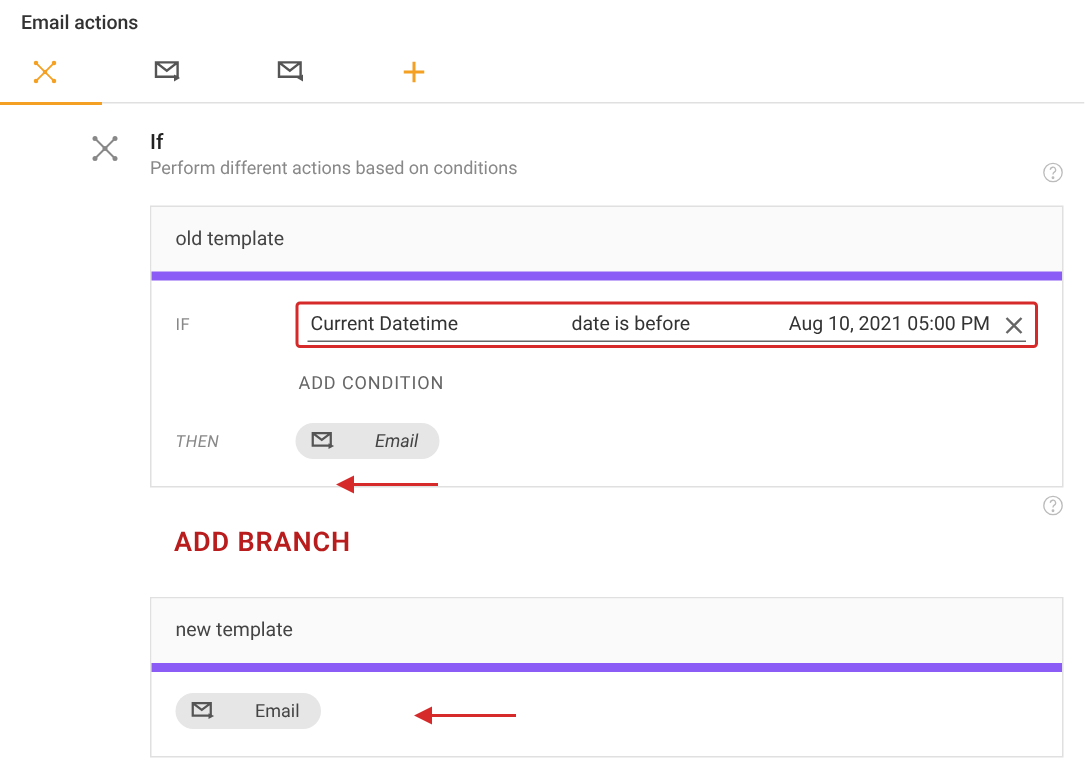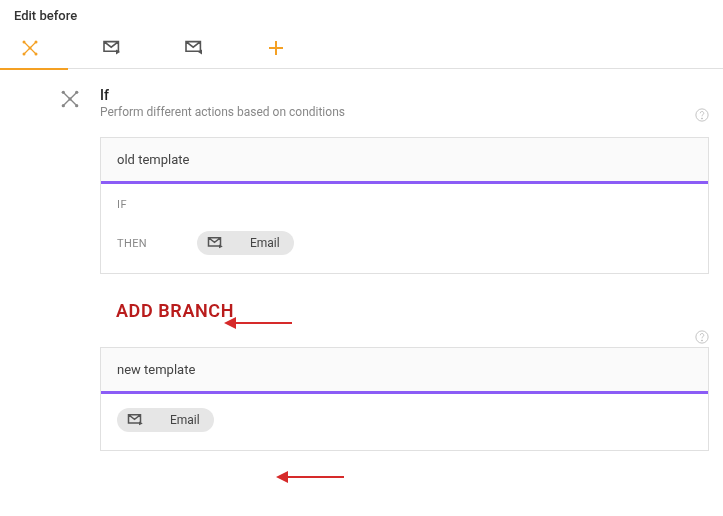--- a/index.html
+++ b/index.html
@@ -86,21 +86,21 @@
 
   .branch-card {
     margin: 18px 0 0 42px;
     border: 1px solid #e0e0e0;
     background: #fff;
   }
   .branch-header {
     padding: 14px 16px;
     font-size: 13px;
     color: #444;
-    border-bottom: 3px solid #8b5cf6;
+    border-bottom: 6px solid #8b5cf6;
     background: #fafafa;
   }
   .branch-body {
     padding: 14px 16px 18px;
   }
   .row {
     display: flex;
     align-items: center;
     margin-bottom: 16px;
   }
@@ -182,21 +182,21 @@
   }
   .arrow {
     position: absolute;
   }
   .arrow svg line, .arrow svg polyline { stroke: #d62a2a; stroke-width: 2; fill: none; }
   .arrow svg polygon { fill: #d62a2a; }
 </style>
 </head>
 <body>
 
-<div class="header-title">Edit before</div>
+<div class="header-title">Email actions</div>
 
 <div class="tabs">
   <div class="tab active">
     <svg width="18" height="18" viewBox="0 0 24 24">
         <circle cx="12" cy="12" r="2"></circle>
         <circle cx="4" cy="4" r="2"></circle>
         <circle cx="20" cy="4" r="2"></circle>
         <circle cx="4" cy="20" r="2"></circle>
         <circle cx="20" cy="20" r="2"></circle>
         <path d="M5 5 L11 11 M19 5 L13 11 M5 19 L11 13 M19 19 L13 13" stroke="#f4a023" stroke-width="1.6"></path>
@@ -246,22 +246,34 @@
         <path d="M6 6 a2 2 0 1 1 3 1.7 c-0.7 0.5 -1 0.8 -1 1.8" stroke-width="1"></path>
         <circle cx="8" cy="12" r="0.6" fill="#bbb"></circle>
       </svg>
   </div>
 
   <div class="branch-card">
     <div class="branch-header">old template</div>
     <div class="branch-body">
       <div class="row">
         <div class="row-label">IF</div>
+        <div class="condition-bar">
+          <div class="cond-field">Current Datetime</div>
+          <div class="cond-op">date is before</div>
+          <div class="cond-val">Aug 10, 2021 05:00 PM</div>
+          <div class="cond-clear">
+            <svg width="12" height="12" viewBox="0 0 12 12">
+                <path d="M1 1 L11 11 M11 1 L1 11" stroke="#666" stroke-width="1.6"></path>
+              </svg>
+          </div>
+          <div class="cond-underline"></div>
+        </div>
       </div>
-      <div class="row" style="margin-top:20px;margin-bottom:0;">
+      <div class="add-condition">ADD CONDITION</div>
+      <div class="row" style="margin-top:20px;margin-bottom:0;font-style:italic;">
         <div class="row-label">THEN</div>
         <div class="chip">
           <svg width="18" height="14" viewBox="0 0 24 18">
               <path d="M2 2h16v11H2z M2 2l8 6 8-6" fill="none" stroke="#555" stroke-width="2"></path>
               <path d="M16 11 l5 2.5 l-5 2.5 z"></path>
             </svg>
           <span>Email</span>
         </div>
       </div>
     </div>

